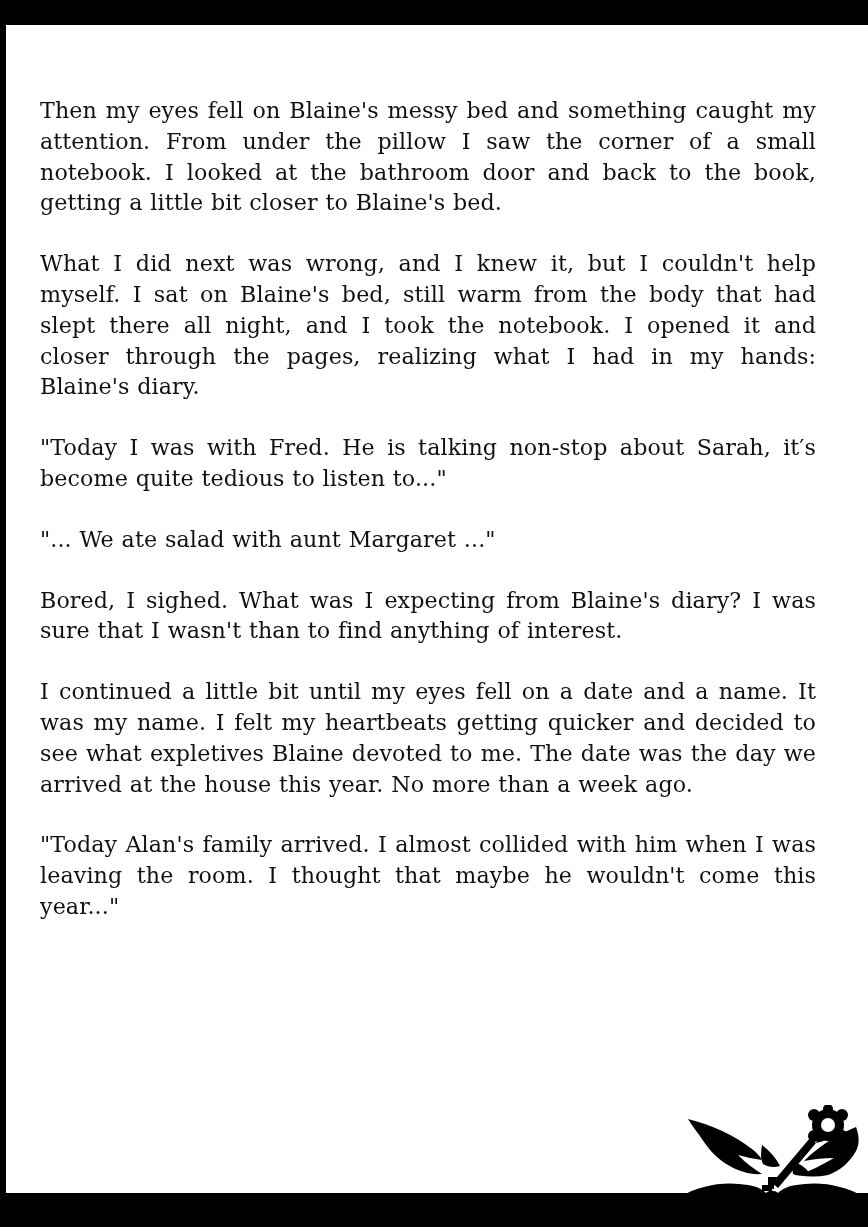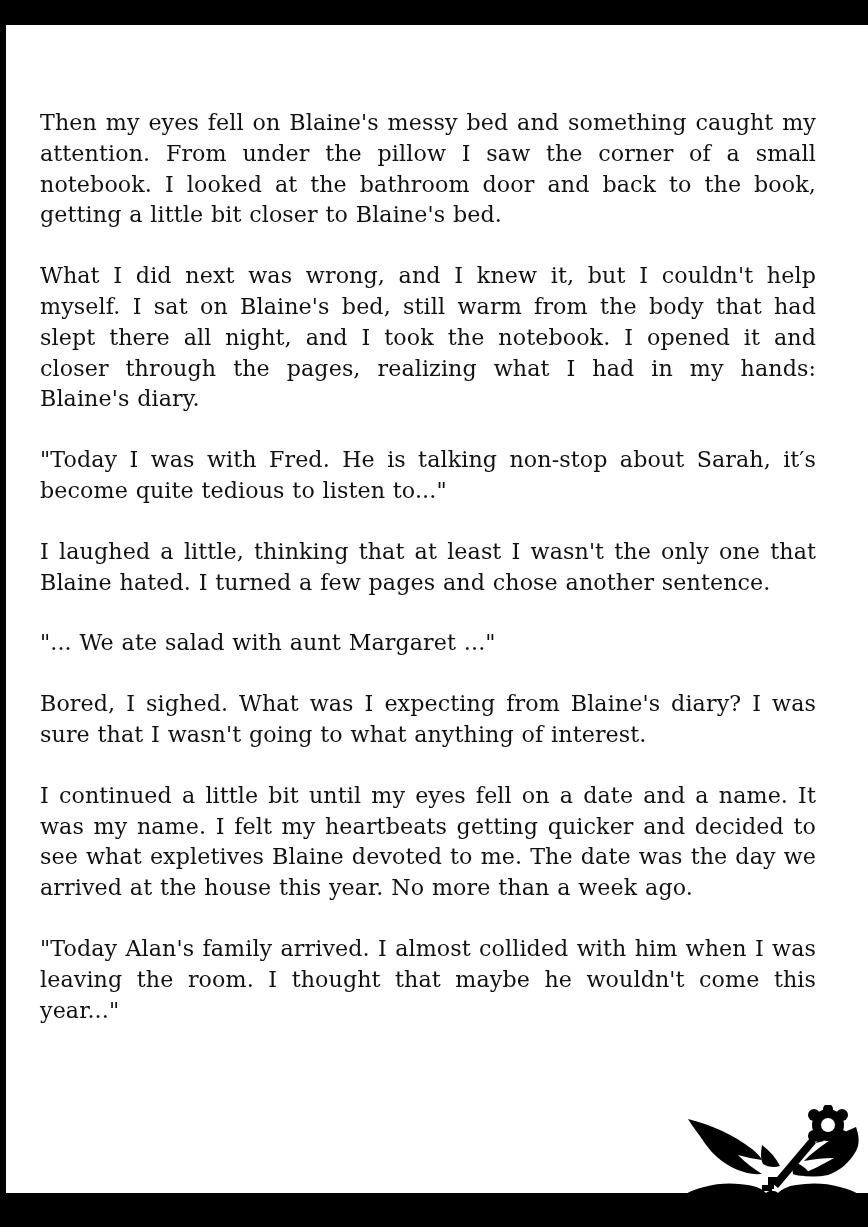--- a/index.html
+++ b/index.html
@@ -38,21 +38,21 @@
     top: 1193px;
     width: 868px;
     height: 34px;
     background: #000000;
   }
 
   
   .text-column {
     position: absolute;
     left: 40px;
-    top: 107px;
+    top: 95px;
     width: 776px;
   }
 
   .para {
     margin: 0 0 30px 0;
     font-size: 22.2px;
     line-height: 30.8px;
     color: #111111;
     text-align: left;
     letter-spacing: 0.1px;
@@ -90,23 +90,22 @@
 <div id="page">
 
   <div class="bar-top"></div>
   <div class="bar-left"></div>
   <div class="bar-bottom"></div>
 
   <div class="text-column">
     <p class="para justified">Then my eyes fell on Blaine's messy bed and something caught my attention. From under the pillow I saw the corner of a small notebook. I looked at the bathroom door and back to the book, getting a little bit closer to Blaine's bed.</p>
     <p class="para justified">What I did next was wrong, and I knew it, but I couldn't help myself. I sat on Blaine's bed, still warm from the body that had slept there all night, and I took the notebook. I opened it and closer through the pages, realizing what I had in my hands: Blaine's diary.</p>
     <p class="para justified">"Today I was with Fred. He is talking non-stop about Sarah, it′s become quite tedious to listen to..."</p>
-    <p class="para justified">I laughed a little, thinking that at least I wasn't the only one that Blaine hated. I turned a few pages and chose another sentence.</p>
     <p class="para">"... We ate salad with aunt Margaret ..."</p>
-    <p class="para justified">Bored, I sighed. What was I expecting from Blaine's diary? I was sure that I wasn't going to what anything of interest.</p>
+    <p class="para justified">Bored, I sighed. What was I expecting from Blaine's diary? I was sure that I wasn't than to find anything of interest.</p>
     <p class="para justified">I continued a little bit until my eyes fell on a date and a name. It was my name. I felt my heartbeats getting quicker and decided to see what expletives Blaine devoted to me. The date was the day we arrived at the house this year. No more than a week ago.</p>
     <p class="para justified">"Today Alan's family arrived. I almost collided with him when I was leaving the room. I thought that maybe he wouldn't come this year..."</p>
   </div>
 
   <div class="emblem">
     <svg viewBox="0 0 192 110" xmlns="http://www.w3.org/2000/svg" aria-hidden="true">
       <g fill="#000000">
 
         <path d="M12 14 C36 20 58 30 76 44 C80 47 84 51 86 55 C78 54 70 52 62 50
                  C70 58 78 64 86 69 C74 70 62 66 52 60 C42 54 34 46 28 37

